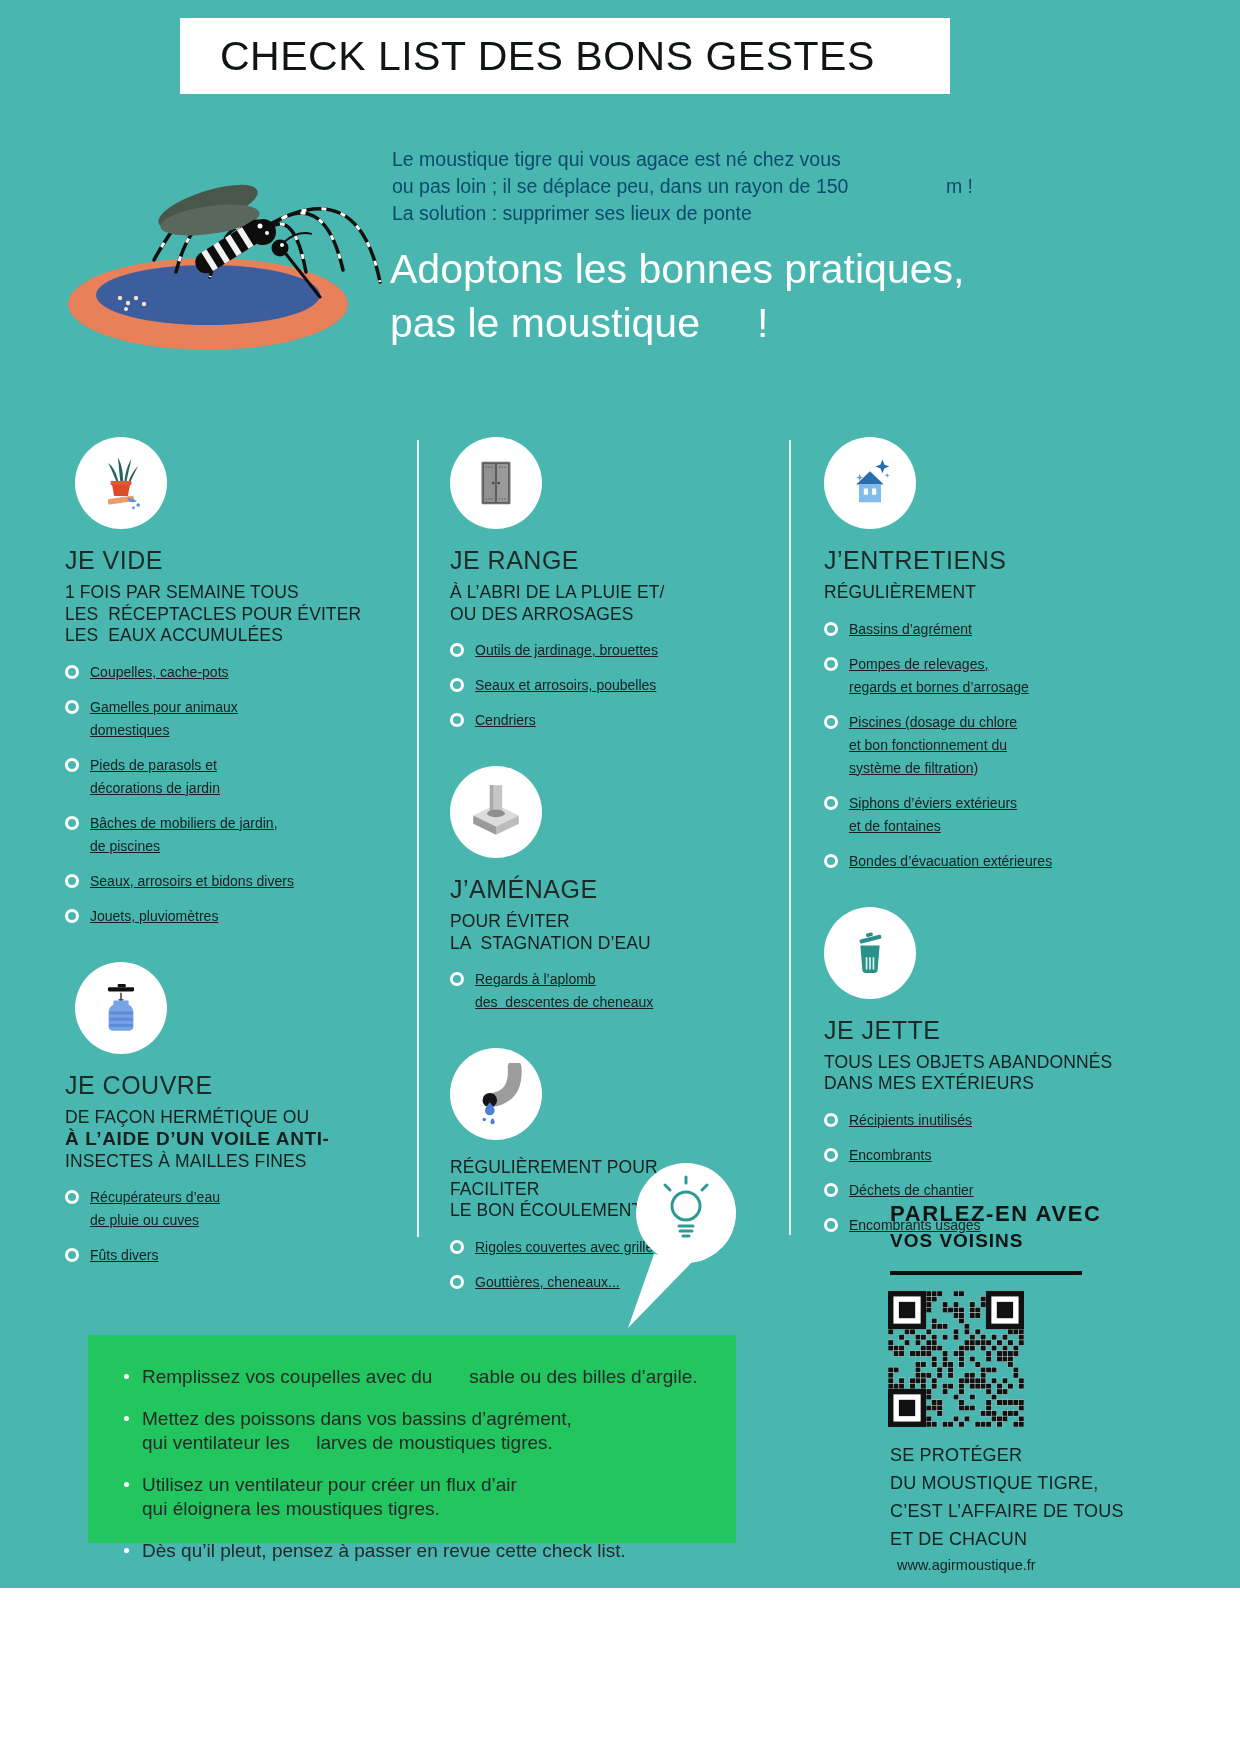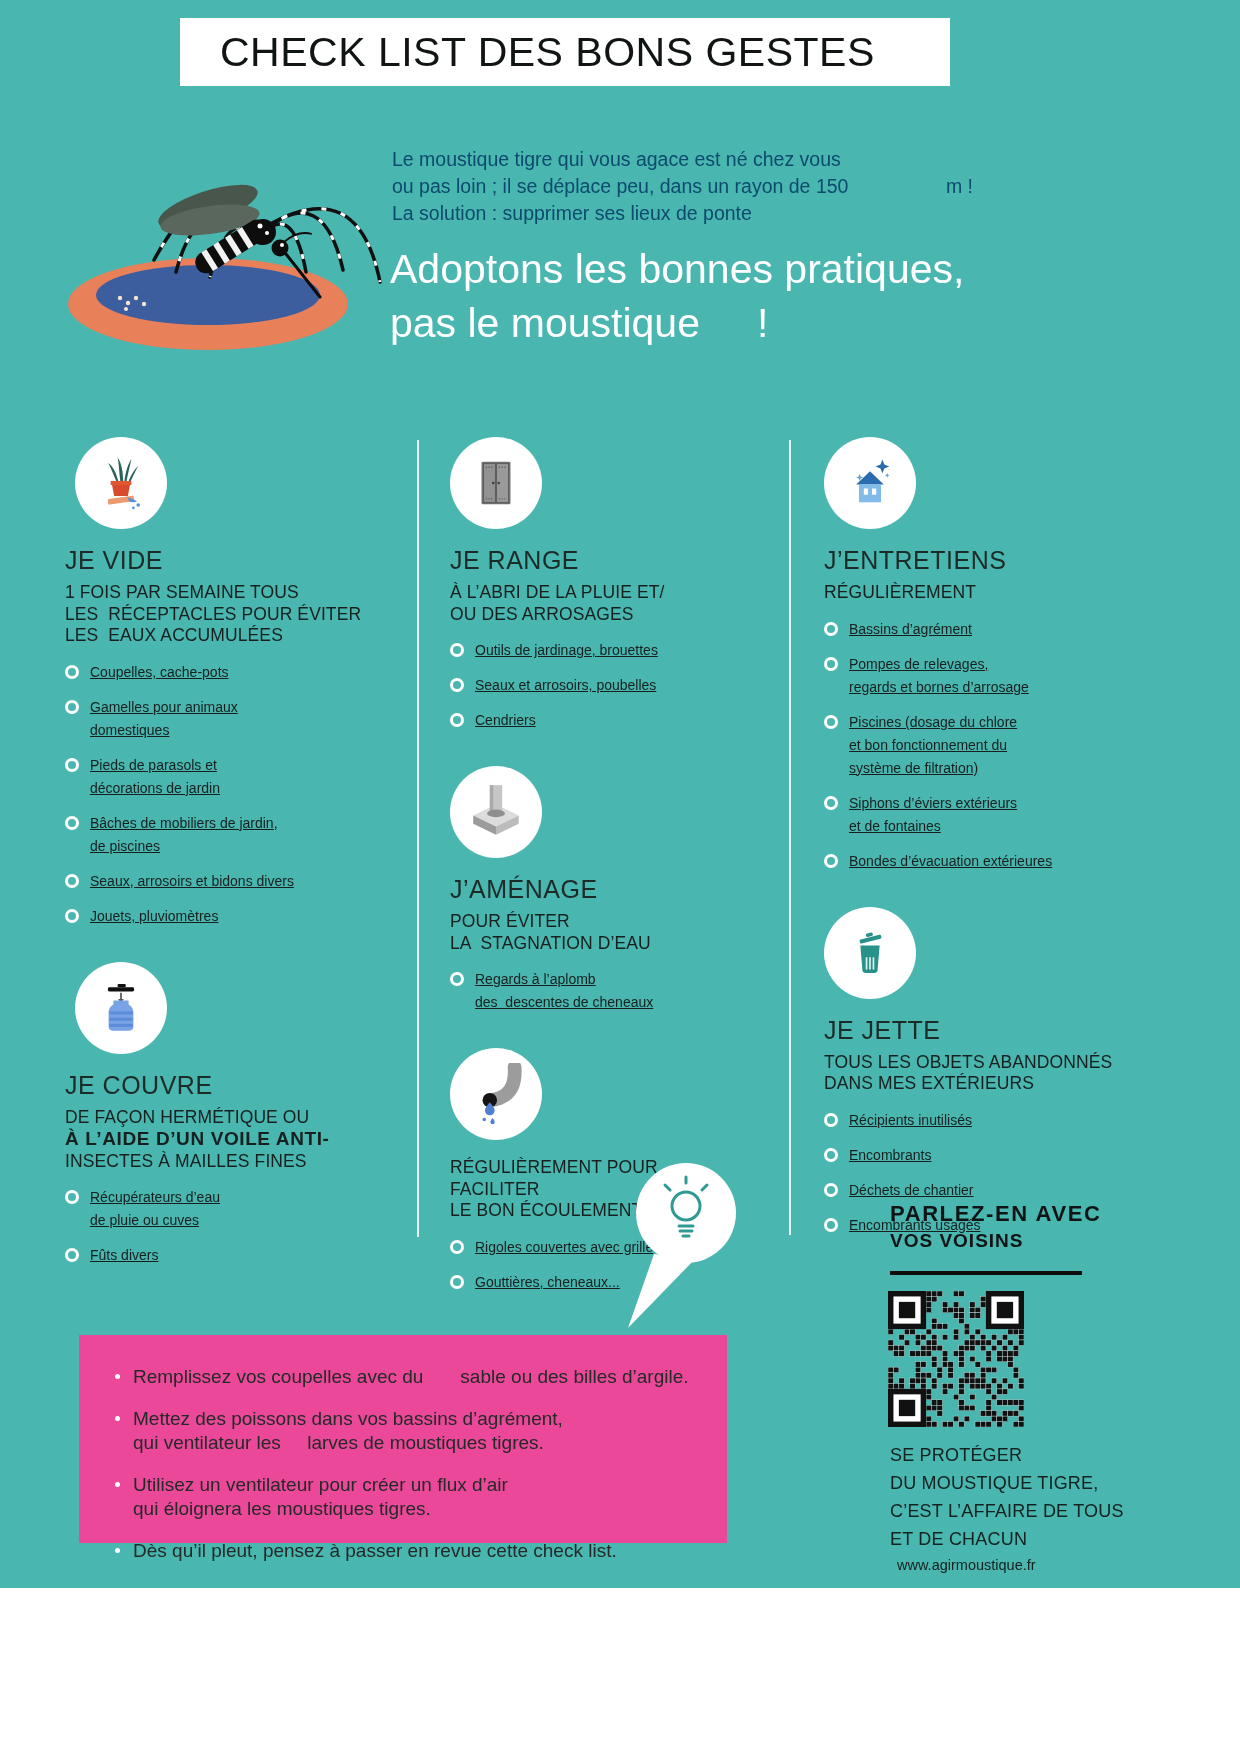--- a/index.html
+++ b/index.html
@@ -1,19 +1,19 @@
 <!DOCTYPE html>
 <html lang="fr"><head>
 <meta charset="utf-8">
 <style>
   html,body{margin:0;padding:0;}
   .poster{position:relative;width:1240px;height:1754px;background:#49b6b0;overflow:hidden;
     font-family:"Liberation Sans","DejaVu Sans",sans-serif;color:#1b2422;}
   
-  .header-box{position:absolute;left:180px;top:18px;width:770px;height:68px;background:#fff;
+  .header-box{position:absolute;left:180px;top:18px;width:770px;height:76px;background:#fff;
     display:flex;align-items:center;padding-left:40px;box-sizing:border-box;}
   .header-box h1{margin:0;font-size:41px;font-weight:500;color:#101414;letter-spacing:.5px;white-space:nowrap;}
   
   .intro{position:absolute;left:392px;top:146px;font-size:19.5px;line-height:27px;color:#0c4a6e;white-space:pre-wrap;}
   .headline{position:absolute;left:390px;top:242px;font-size:41px;line-height:54px;color:#fff;white-space:pre-wrap;}
   
   .mosquito{position:absolute;left:58px;top:112px;}
   
   .col{position:absolute;top:437px;}
   .col1{left:65px;width:330px;}
@@ -37,21 +37,21 @@
   
   .neighbors{position:absolute;left:890px;top:1201px;color:#101414;}
   .neighbors .l1{font-size:22px;font-weight:700;letter-spacing:1.6px;text-align:right;}
   .neighbors .l2{font-size:19px;font-weight:700;letter-spacing:1px;margin-top:3px;}
   .rule{position:absolute;left:890px;top:1271px;width:192px;height:4px;background:#0d0d0d;}
   .qr{position:absolute;left:888px;top:1291px;width:136px;height:136px;}
   .protect{position:absolute;left:890px;top:1441px;font-size:18px;line-height:28px;color:#13211f;
     white-space:pre-wrap;letter-spacing:.2px;}
   .site{position:absolute;left:897px;top:1557px;font-size:14.5px;color:#13211f;}
   
-  .tips{position:absolute;left:79px;top:1335px;width:648px;height:208px;background:#ec4899;
+  .tips{position:absolute;left:88px;top:1335px;width:648px;height:208px;background:#22c55e;
     box-sizing:border-box;padding:30px 26px 0 36px;}
   .tips ul{list-style:none;margin:0;padding:0;}
   .tips li{display:flex;gap:13px;margin-bottom:17px;font-size:19px;line-height:24.5px;
     color:#232a28;white-space:pre-wrap;}
   .tips .dot{flex:none;width:5px;height:5px;border-radius:50%;background:#fff;margin-top:9px;}
   .bubble{position:absolute;left:608px;top:1156px;}
   
   .footer{position:absolute;left:0;top:1588px;width:1240px;height:166px;background:#fff;}
 </style>
 <title>CHECK LIST DES BONS GESTES</title></head>

